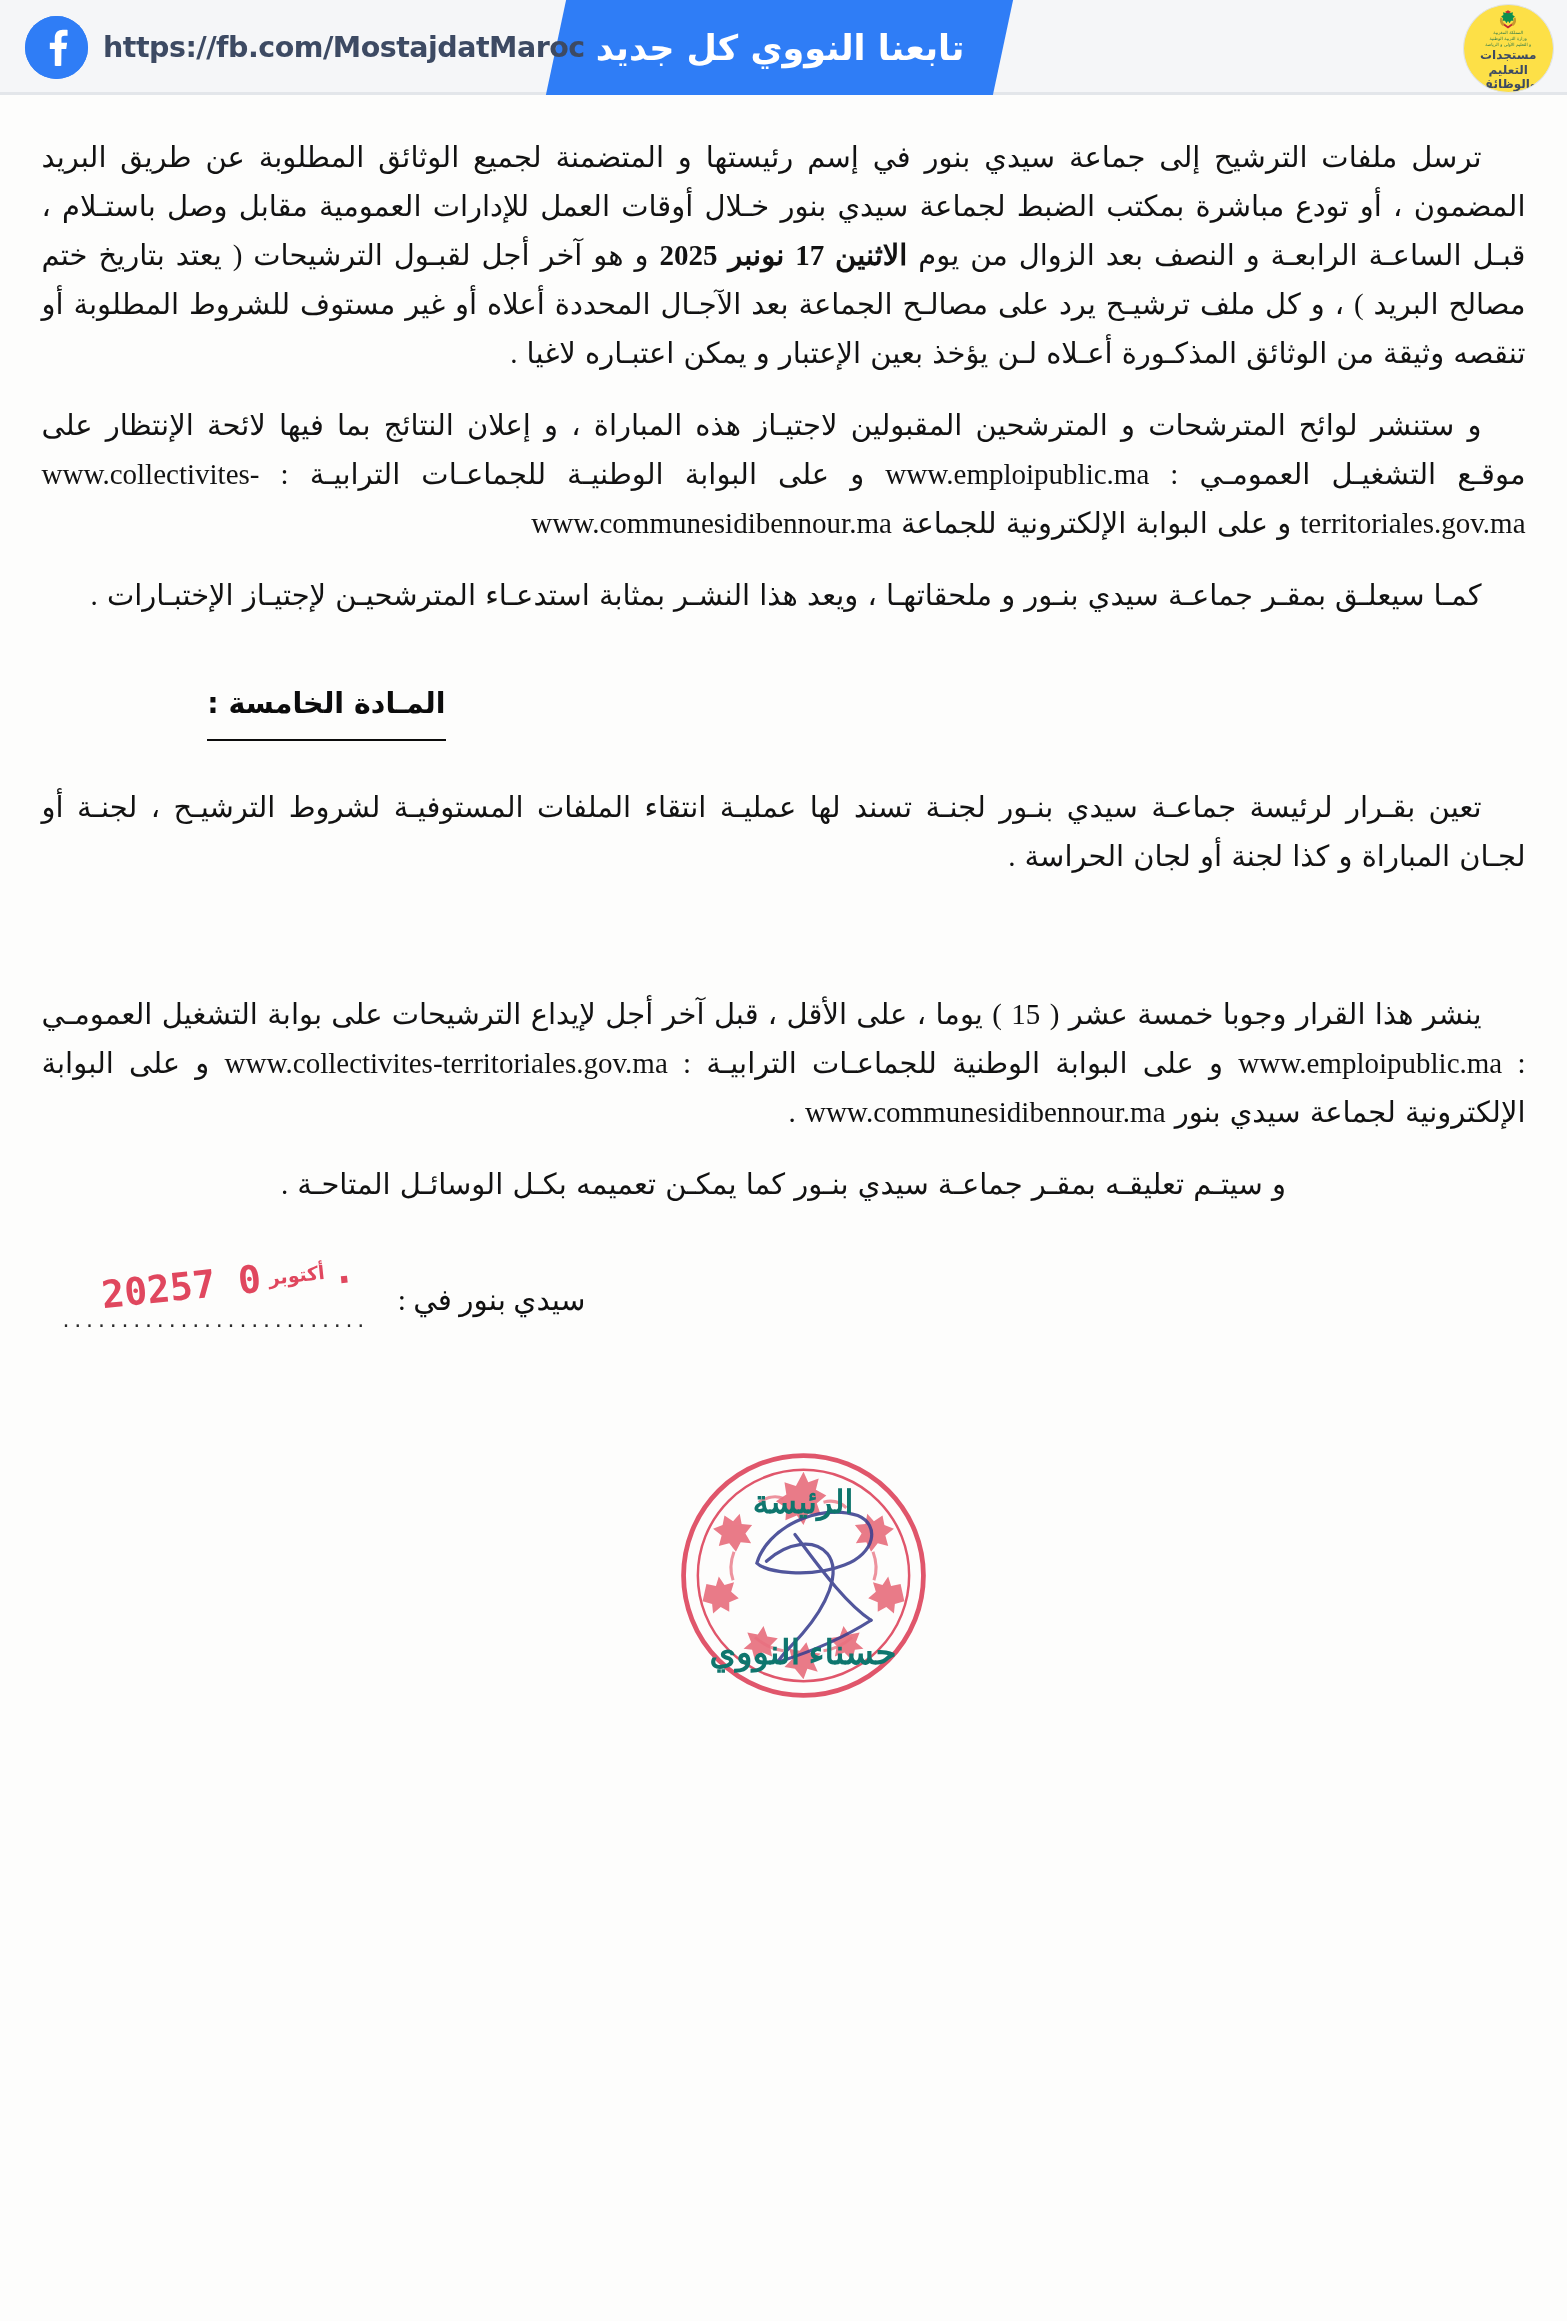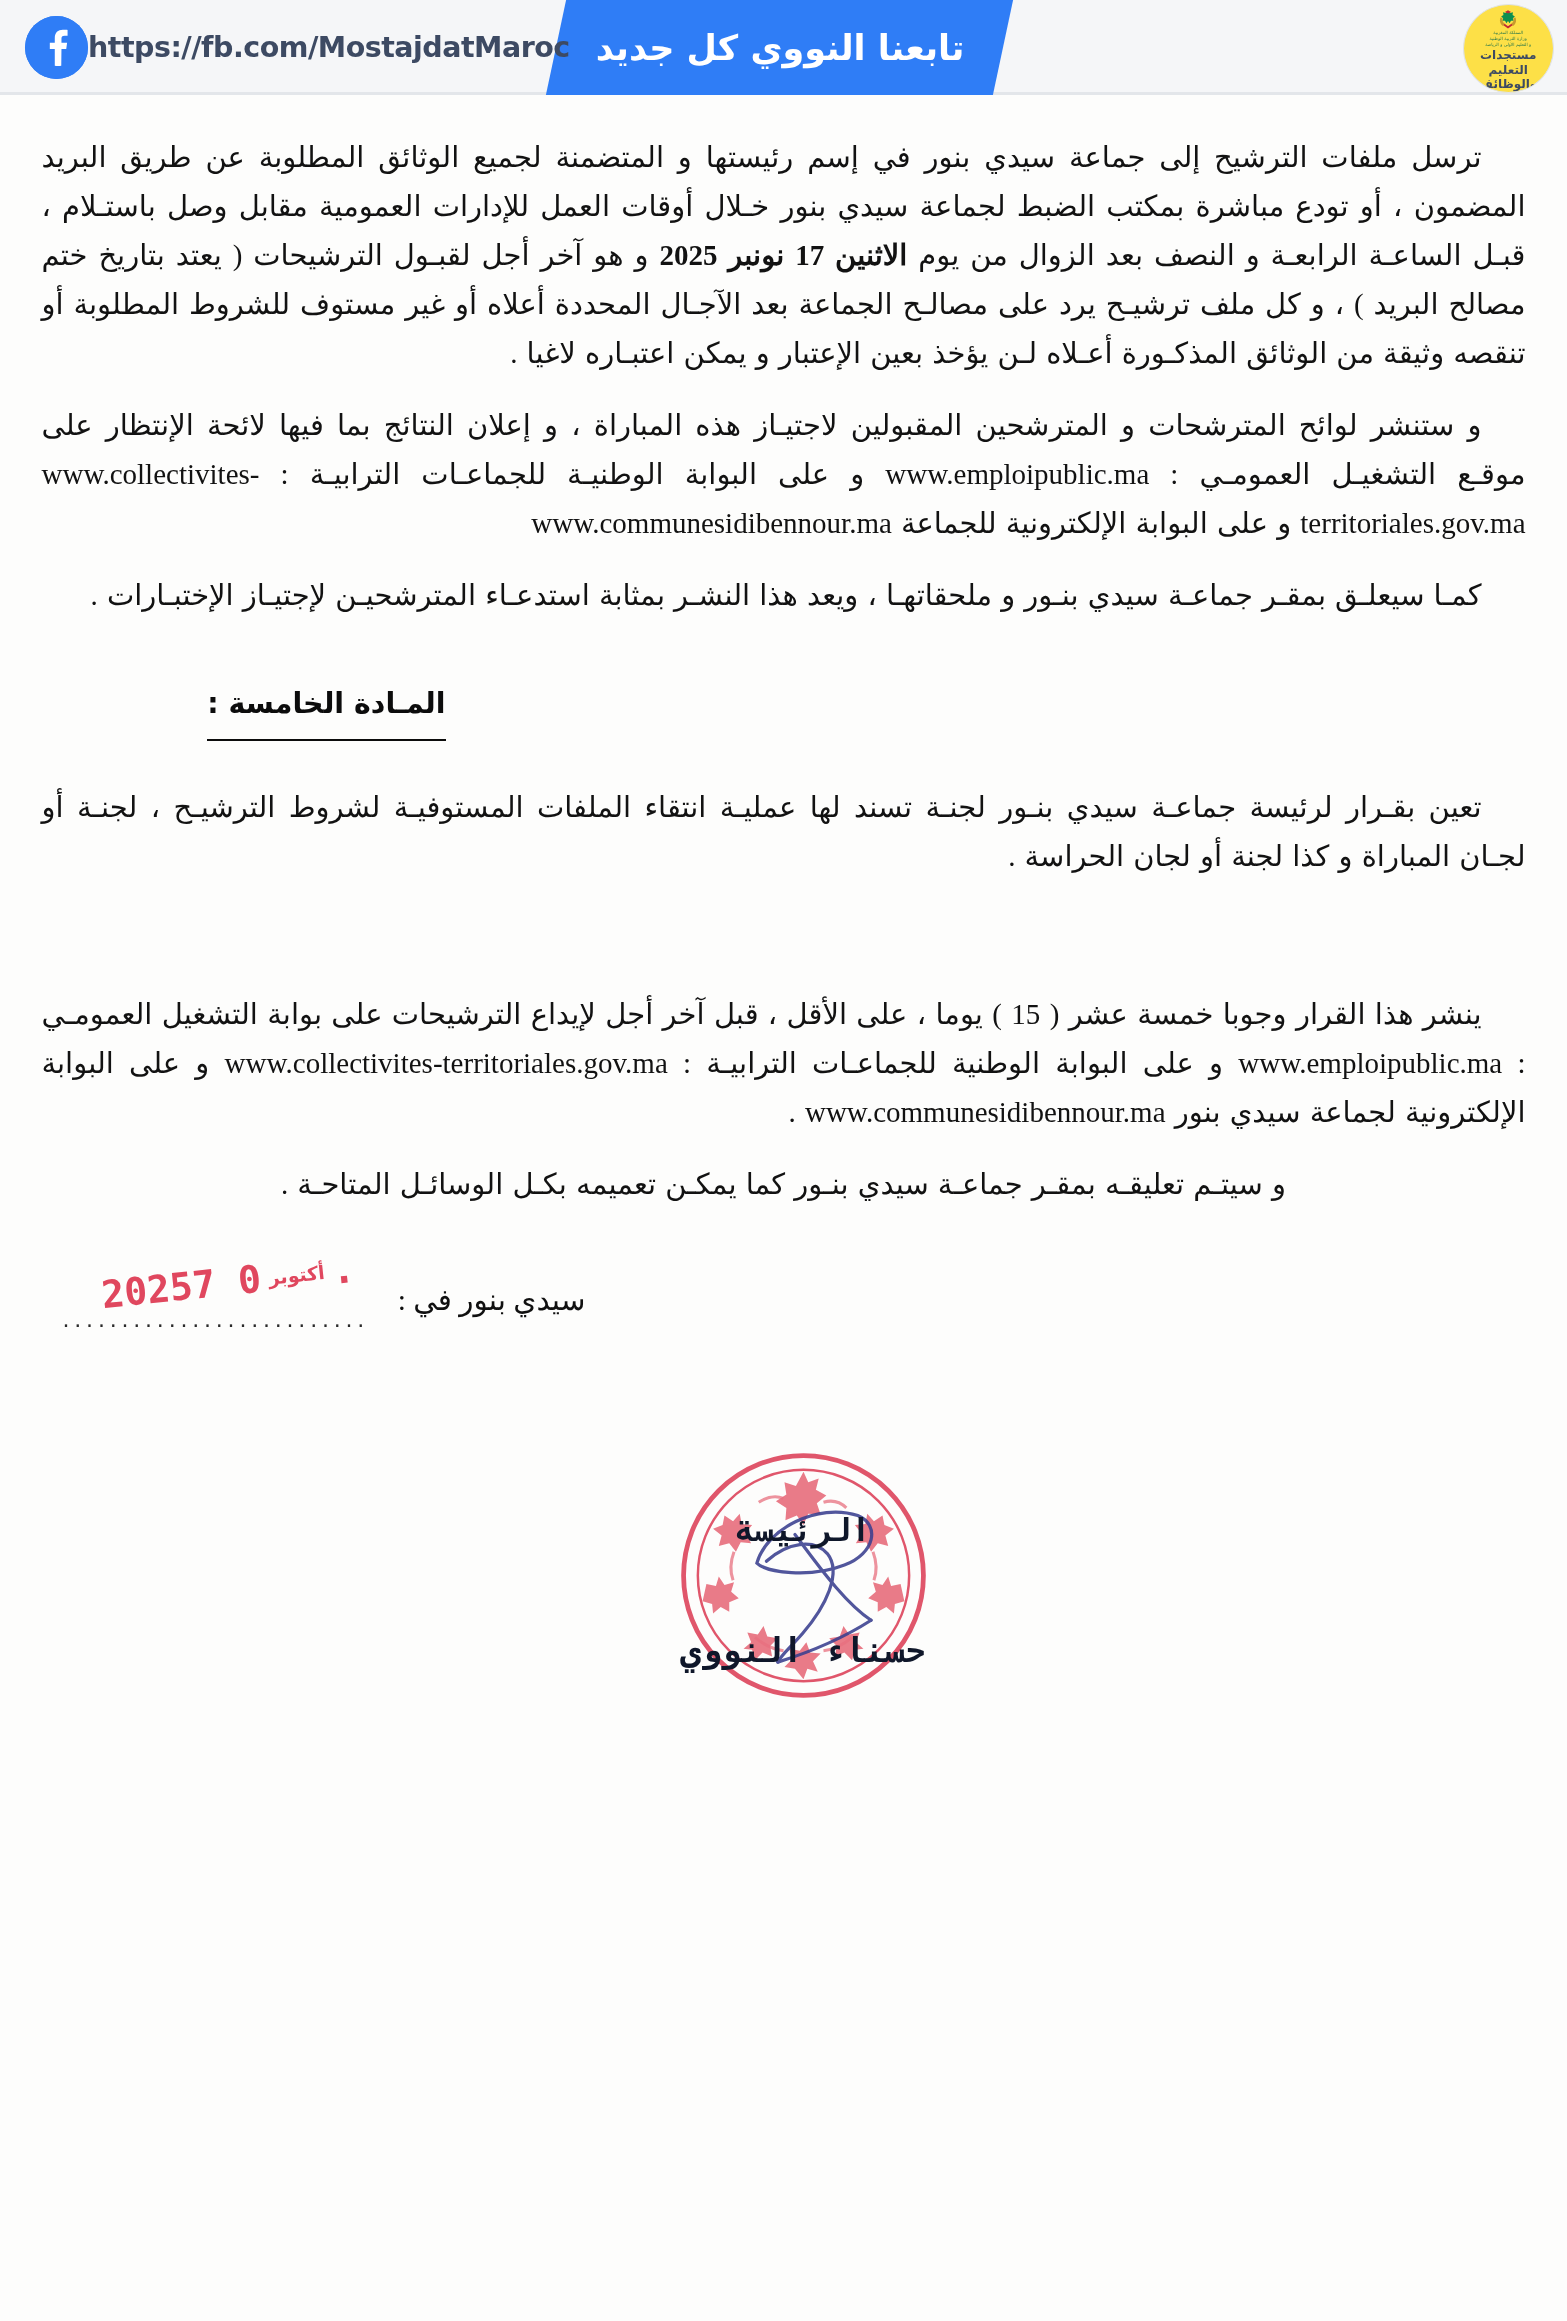--- a/index.html
+++ b/index.html
@@ -32,20 +32,21 @@
     content: "";
     position: absolute;
     left: 0; right: 0; bottom: 0;
     height: 2.9px;
     background: #e3e6ea;
   }
 
   .fb-badge {
     display: flex;
     align-items: center;
+    gap: 15px;
     margin-left: 25px;
     z-index: 3;
   }
   .fb-icon {
     width: 63px; height: 63px;
     flex: 0 0 63px;
     border-radius: 50%;
     background: #2f7df6;
     position: relative;
   }
@@ -269,26 +270,25 @@
     left: 633px;
     top: 0;
     width: 257px;
     height: 257px;
   }
   .seal svg { display:block; width:257px; height:257px; }
   .seal-label-top, .seal-label-bottom {
     position: absolute;
     width: 100%;
     text-align: center;
-    color: #0f172a;
-    font-family: Liberation Mono, monospace;
+    color: #0f766e;
+    font-family: Liberation Serif, serif;
     font-weight: 700;
     direction: rtl;
     pointer-events: none;
-    margin-top: 28px;
   }
   .seal-label-top { top: 36px; font-size: 32px; }
   .seal-label-bottom { bottom: 32px; font-size: 34px; }
 </style>
 </head>
 <body>
 
 <div class="page">
 
   <div class="header-banner">

